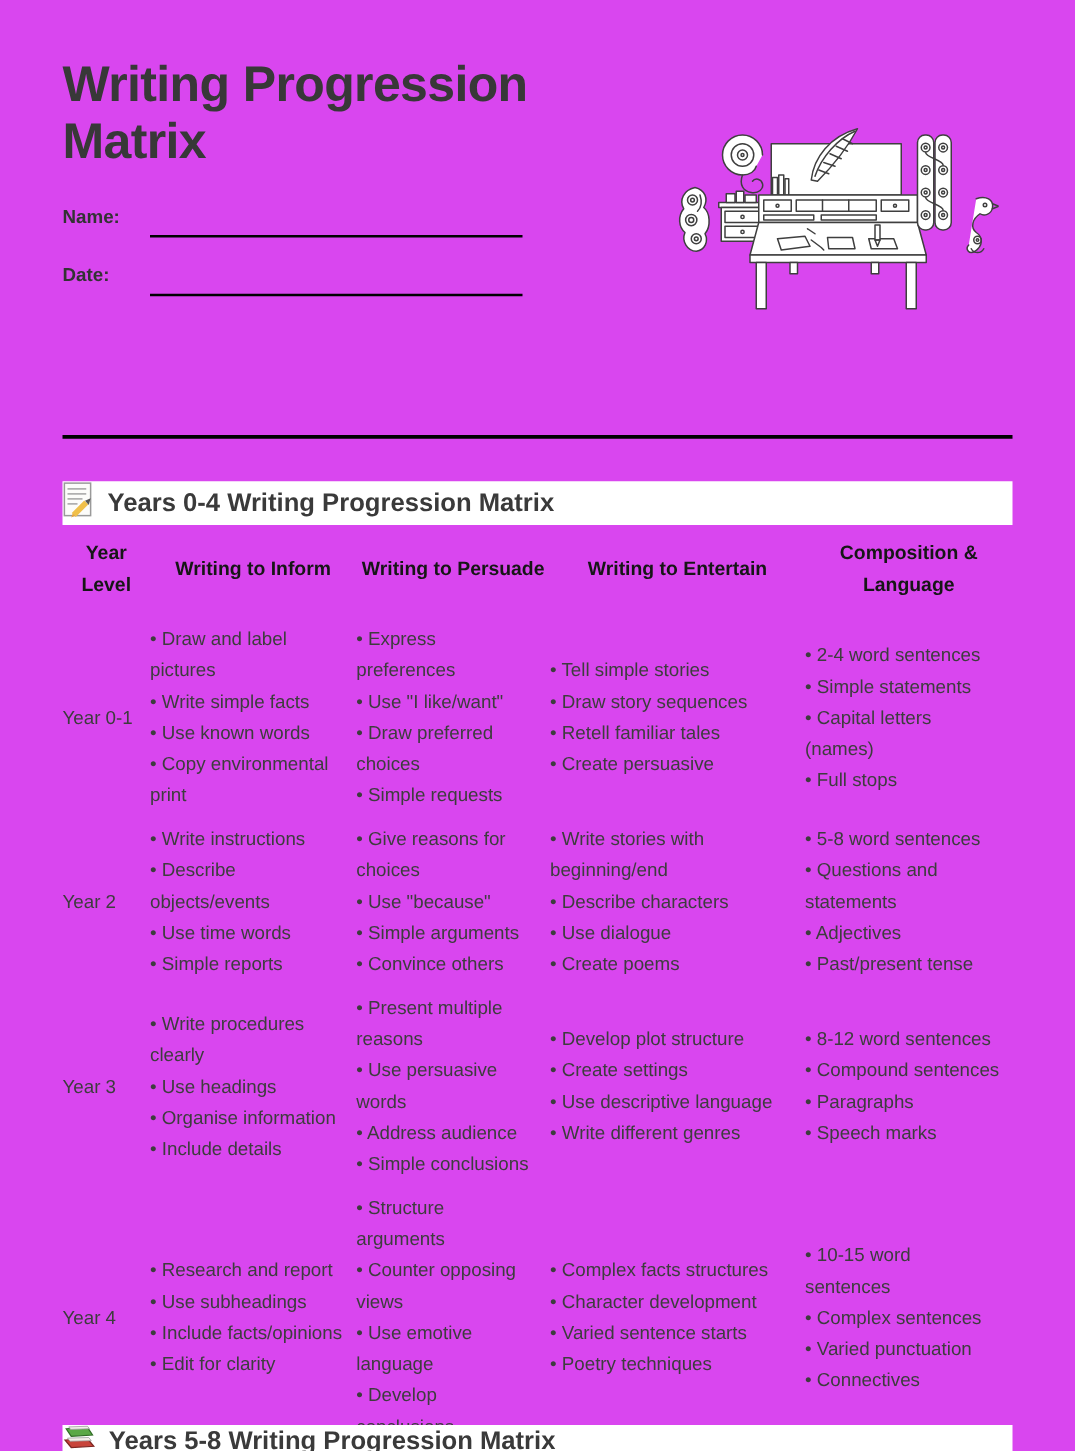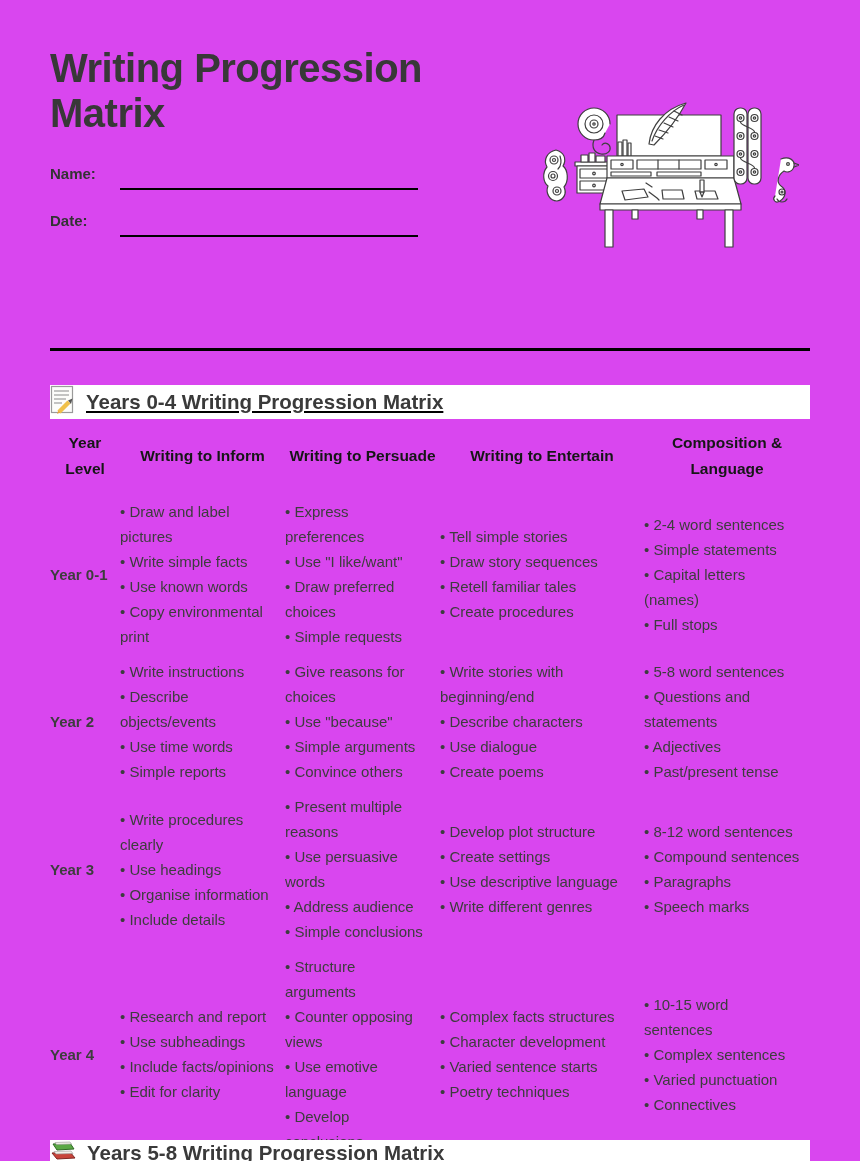--- a/index.html
+++ b/index.html
@@ -13,30 +13,30 @@
   .field-line{position:absolute;left:120px;width:298px;height:0;border-bottom:2px solid #000;}
   .field-value{position:absolute;left:124px;width:290px;font-size:14px;color:#333;}
 
   .art{position:absolute;left:537px;top:96px;}
 
   .divider{position:absolute;left:50px;top:348px;width:760px;height:3px;background:#000;}
 
   .section-heading{position:absolute;left:50px;display:flex;align-items:center;gap:10px;
                    background:#fff;width:760px;}
   .section-heading .txt{font-size:20.5px;font-weight:700;color:#3a3a3a;}
-  .sh1{top:385px;text-decoration:underline;}
+  .sh1{top:385px;}
   .sh2{top:1140px;height:21px;padding-top:2px;}
 
   table.matrix{position:absolute;left:50px;top:430px;width:760px;border-collapse:collapse;
                table-layout:fixed;}
   table.matrix th{font-size:15.5px;font-weight:700;color:#161616;text-align:center;
                   vertical-align:middle;line-height:26px;padding:0 4px 12px 4px;}
   table.matrix td{font-size:15px;color:#3d3d3d;text-align:left;vertical-align:middle;
                   line-height:25px;padding:5px 10px 5px 0;}
-  td.year-cell{font-weight:700;color:#1d1d1d;font-size:15.5px;padding-left:4px;white-space:nowrap;}
+  td.year-cell{font-weight:400;color:#1d1d1d;font-size:15.5px;padding-left:4px;white-space:nowrap;}
   td.c-inform{padding-right:4px;}
   td.c-persuade{padding-right:7px;}
   td.c-entertain{padding-right:12px;}
   td.c-comp{padding-right:16px;}
   .bullet-item{margin:0;}
 
   .lineart{stroke:#3f3f3f;stroke-width:1.2;fill:none;stroke-linecap:round;stroke-linejoin:round;}
   .fillwhite{fill:#fff;}
 </style>
 </head>
@@ -193,21 +193,21 @@
         <td class="c-persuade">
             <div class="bullet-item">• Express preferences</div>
             <div class="bullet-item">• Use "I like/want"</div>
             <div class="bullet-item">• Draw preferred choices</div>
             <div class="bullet-item">• Simple requests</div>
           </td>
         <td class="c-entertain">
             <div class="bullet-item">• Tell simple stories</div>
             <div class="bullet-item">• Draw story sequences</div>
             <div class="bullet-item">• Retell familiar tales</div>
-            <div class="bullet-item">• Create procedures</div>
+            <div class="bullet-item">• Create persuasive</div>
           </td>
         <td class="c-comp">
             <div class="bullet-item">• 2-4 word sentences</div>
             <div class="bullet-item">• Simple statements</div>
             <div class="bullet-item">• Capital letters (names)</div>
             <div class="bullet-item">• Full stops</div>
           </td>
       </tr>
       <tr>
         <td class="year-cell">Year 2</td>

